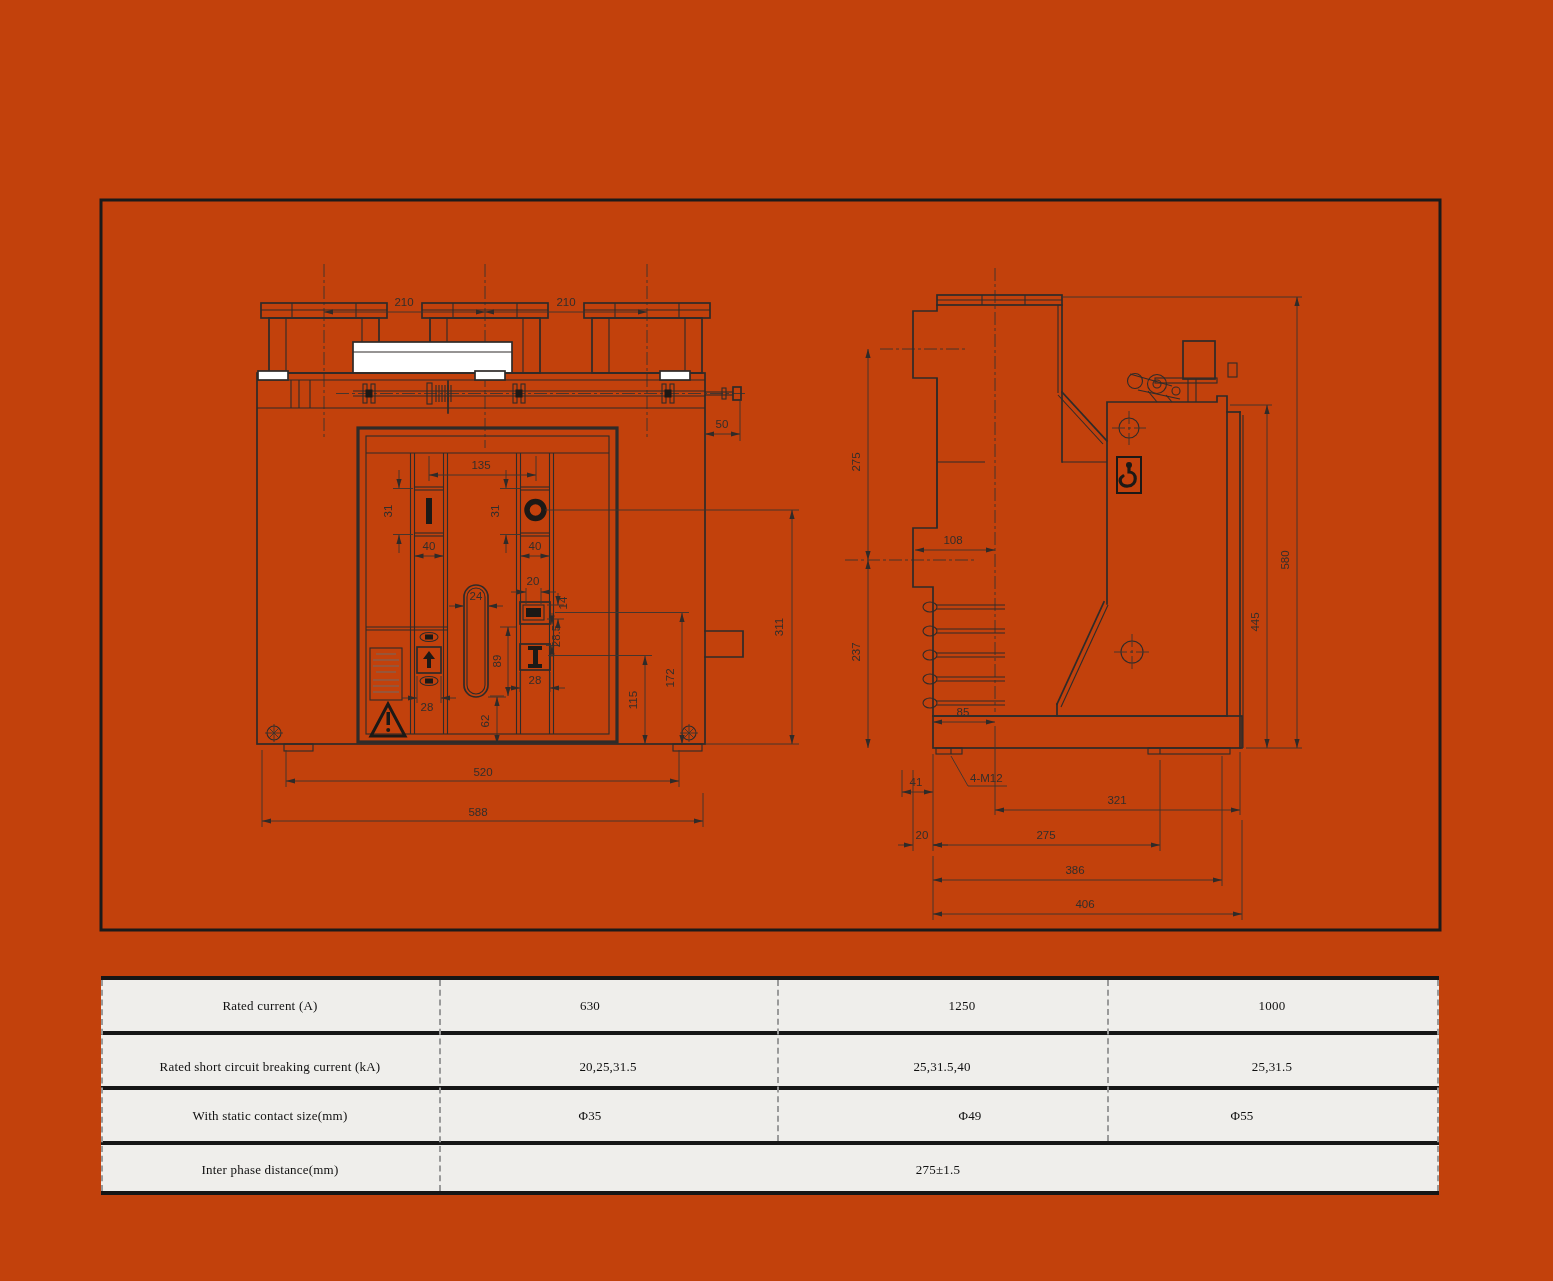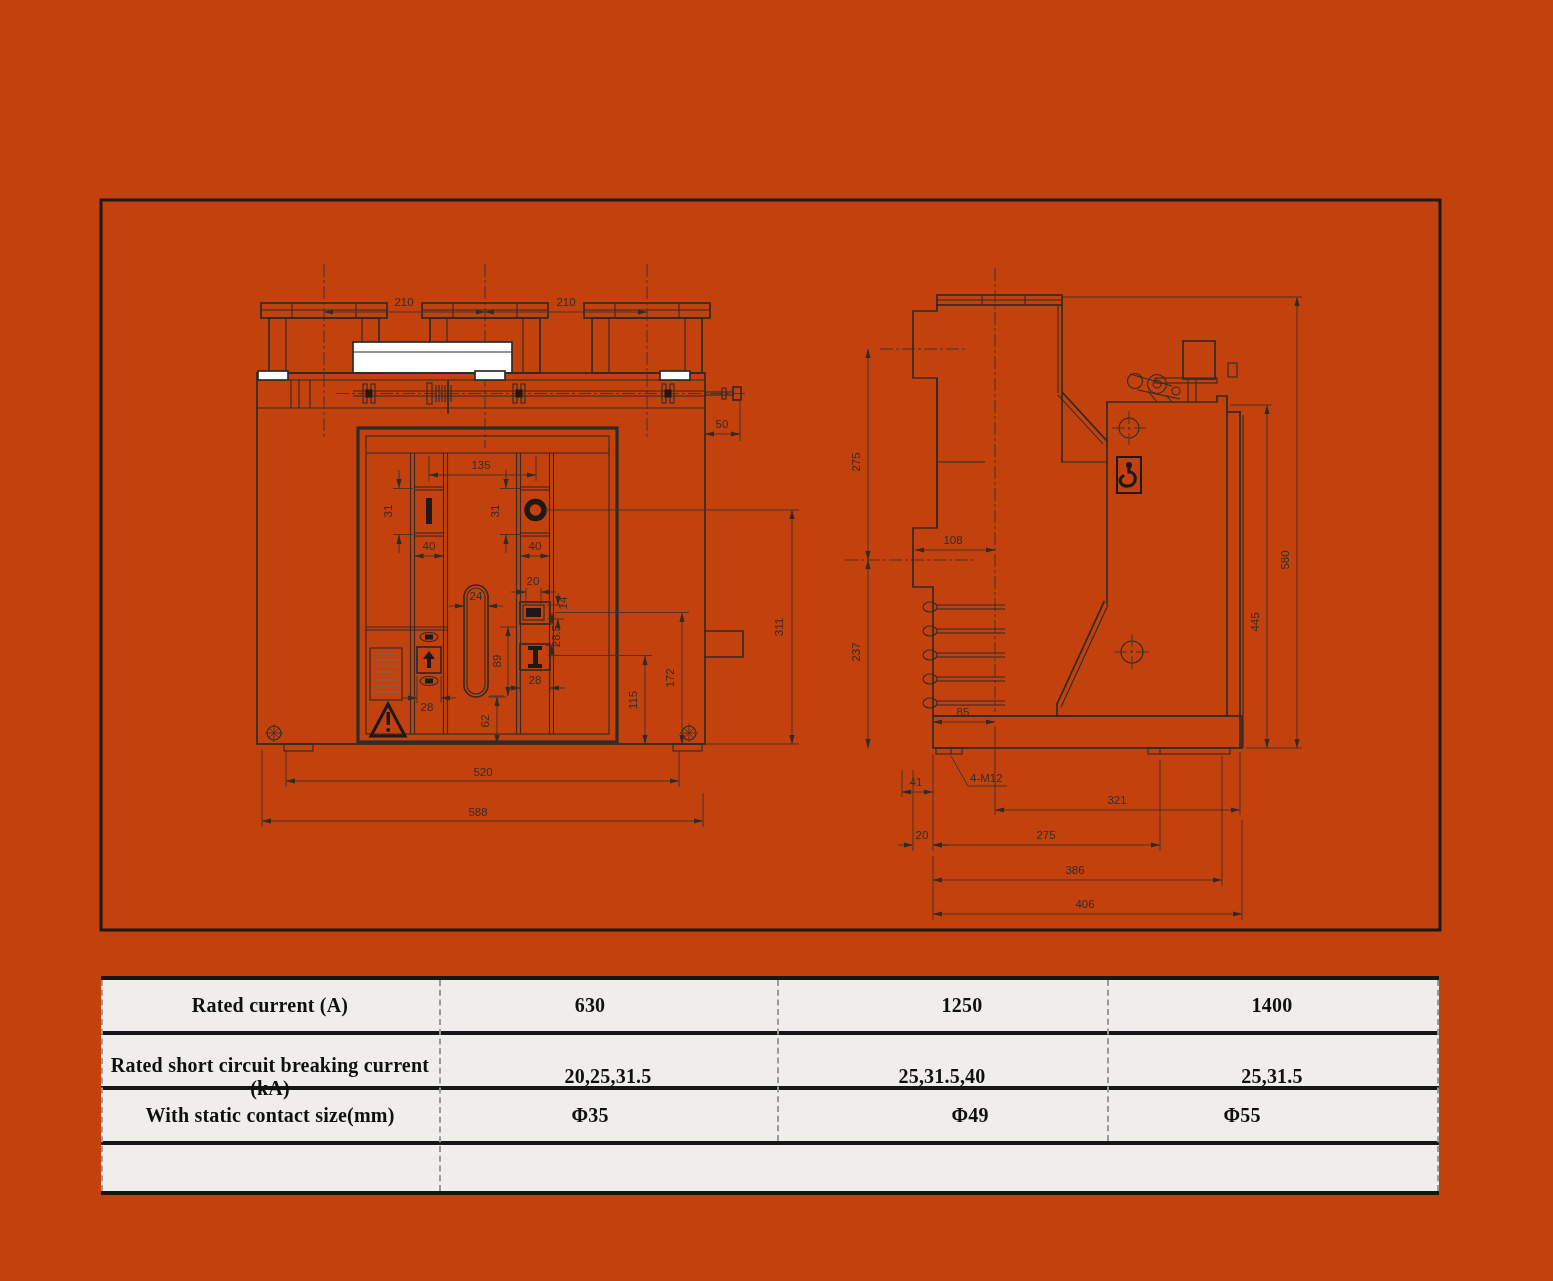--- a/index.html
+++ b/index.html
@@ -16,21 +16,21 @@
   .wf{fill:#ffffff;stroke:#2f2b29;stroke-width:1.7;}
   .blk{fill:#1c1916;stroke:none;}
   .np{stroke:#6f6a66;stroke-width:1;}
   
   #spec{position:absolute;left:101px;top:976px;width:1338px;height:219px;
         background:#efeeeb;border-top:4px solid #161616;border-bottom:4px solid #161616;
         box-sizing:border-box;font-family:"Liberation Serif",serif;color:#101010;}
   .srow{position:absolute;left:0;width:100%;height:55px;display:flex;align-items:center;}
   .sep{position:absolute;left:0;width:100%;height:0;border-top:4px solid #161616;}
   .vd{position:absolute;top:0;width:0;border-left:2px dashed #9a9a9a;}
-  .cell{position:absolute;text-align:center;font-size:20px;font-weight:700;letter-spacing:.2px;}
+  .cell{position:absolute;text-align:center;font-size:13px;font-weight:400;letter-spacing:.2px;}
 </style>
 </head>
 <body>
 <div id="page">
 
 <svg width="1553" height="1281" viewBox="0 0 1553 1281">
 
   <rect x="101" y="200" width="1339" height="730" fill="none" stroke="#1a1a1a" stroke-width="3"></rect>
 
   <g>
@@ -546,32 +546,36 @@
   <div class="vd" style="left:0;height:211px"></div>
   <div class="vd" style="left:338px;height:211px"></div>
   <div class="vd" style="left:676px;height:161px"></div>
   <div class="vd" style="left:1006px;height:161px"></div>
   <div class="vd" style="left:1336px;height:211px"></div>
 
   <div class="srow" style="top:0;height:51px">
     <div class="cell" style="left:0;width:338px">Rated current (A)</div>
     <div class="cell" style="left:320px;width:338px">630</div>
     <div class="cell" style="left:696px;width:330px">1250</div>
-    <div class="cell" style="left:1006px;width:330px">1400</div>
+    <div class="cell" style="left:1006px;width:330px">1000</div>
   </div>
 
-  <div class="srow" style="top:71px;height:51px">
+  <div class="srow" style="top:61px;height:51px">
     <div class="cell" style="left:0;width:338px">Rated short circuit breaking current (kA)</div>
     <div class="cell" style="left:338px;width:338px">20,25,31.5</div>
     <div class="cell" style="left:676px;width:330px">25,31.5,40</div>
     <div class="cell" style="left:1006px;width:330px">25,31.5</div>
   </div>
 
   <div class="srow" style="top:110px;height:51px">
     <div class="cell" style="left:0;width:338px">With static contact size(mm)</div>
     <div class="cell" style="left:320px;width:338px">Φ35</div>
     <div class="cell" style="left:704px;width:330px">Φ49</div>
     <div class="cell" style="left:976px;width:330px">Φ55</div>
   </div>
 
+  <div class="srow" style="top:165px;height:50px">
+    <div class="cell" style="left:0;width:338px">Inter phase distance(mm)</div>
+    <div class="cell" style="left:338px;width:998px">275±1.5</div>
+  </div>
 </div>
 
 </div>
 
 </body></html>

